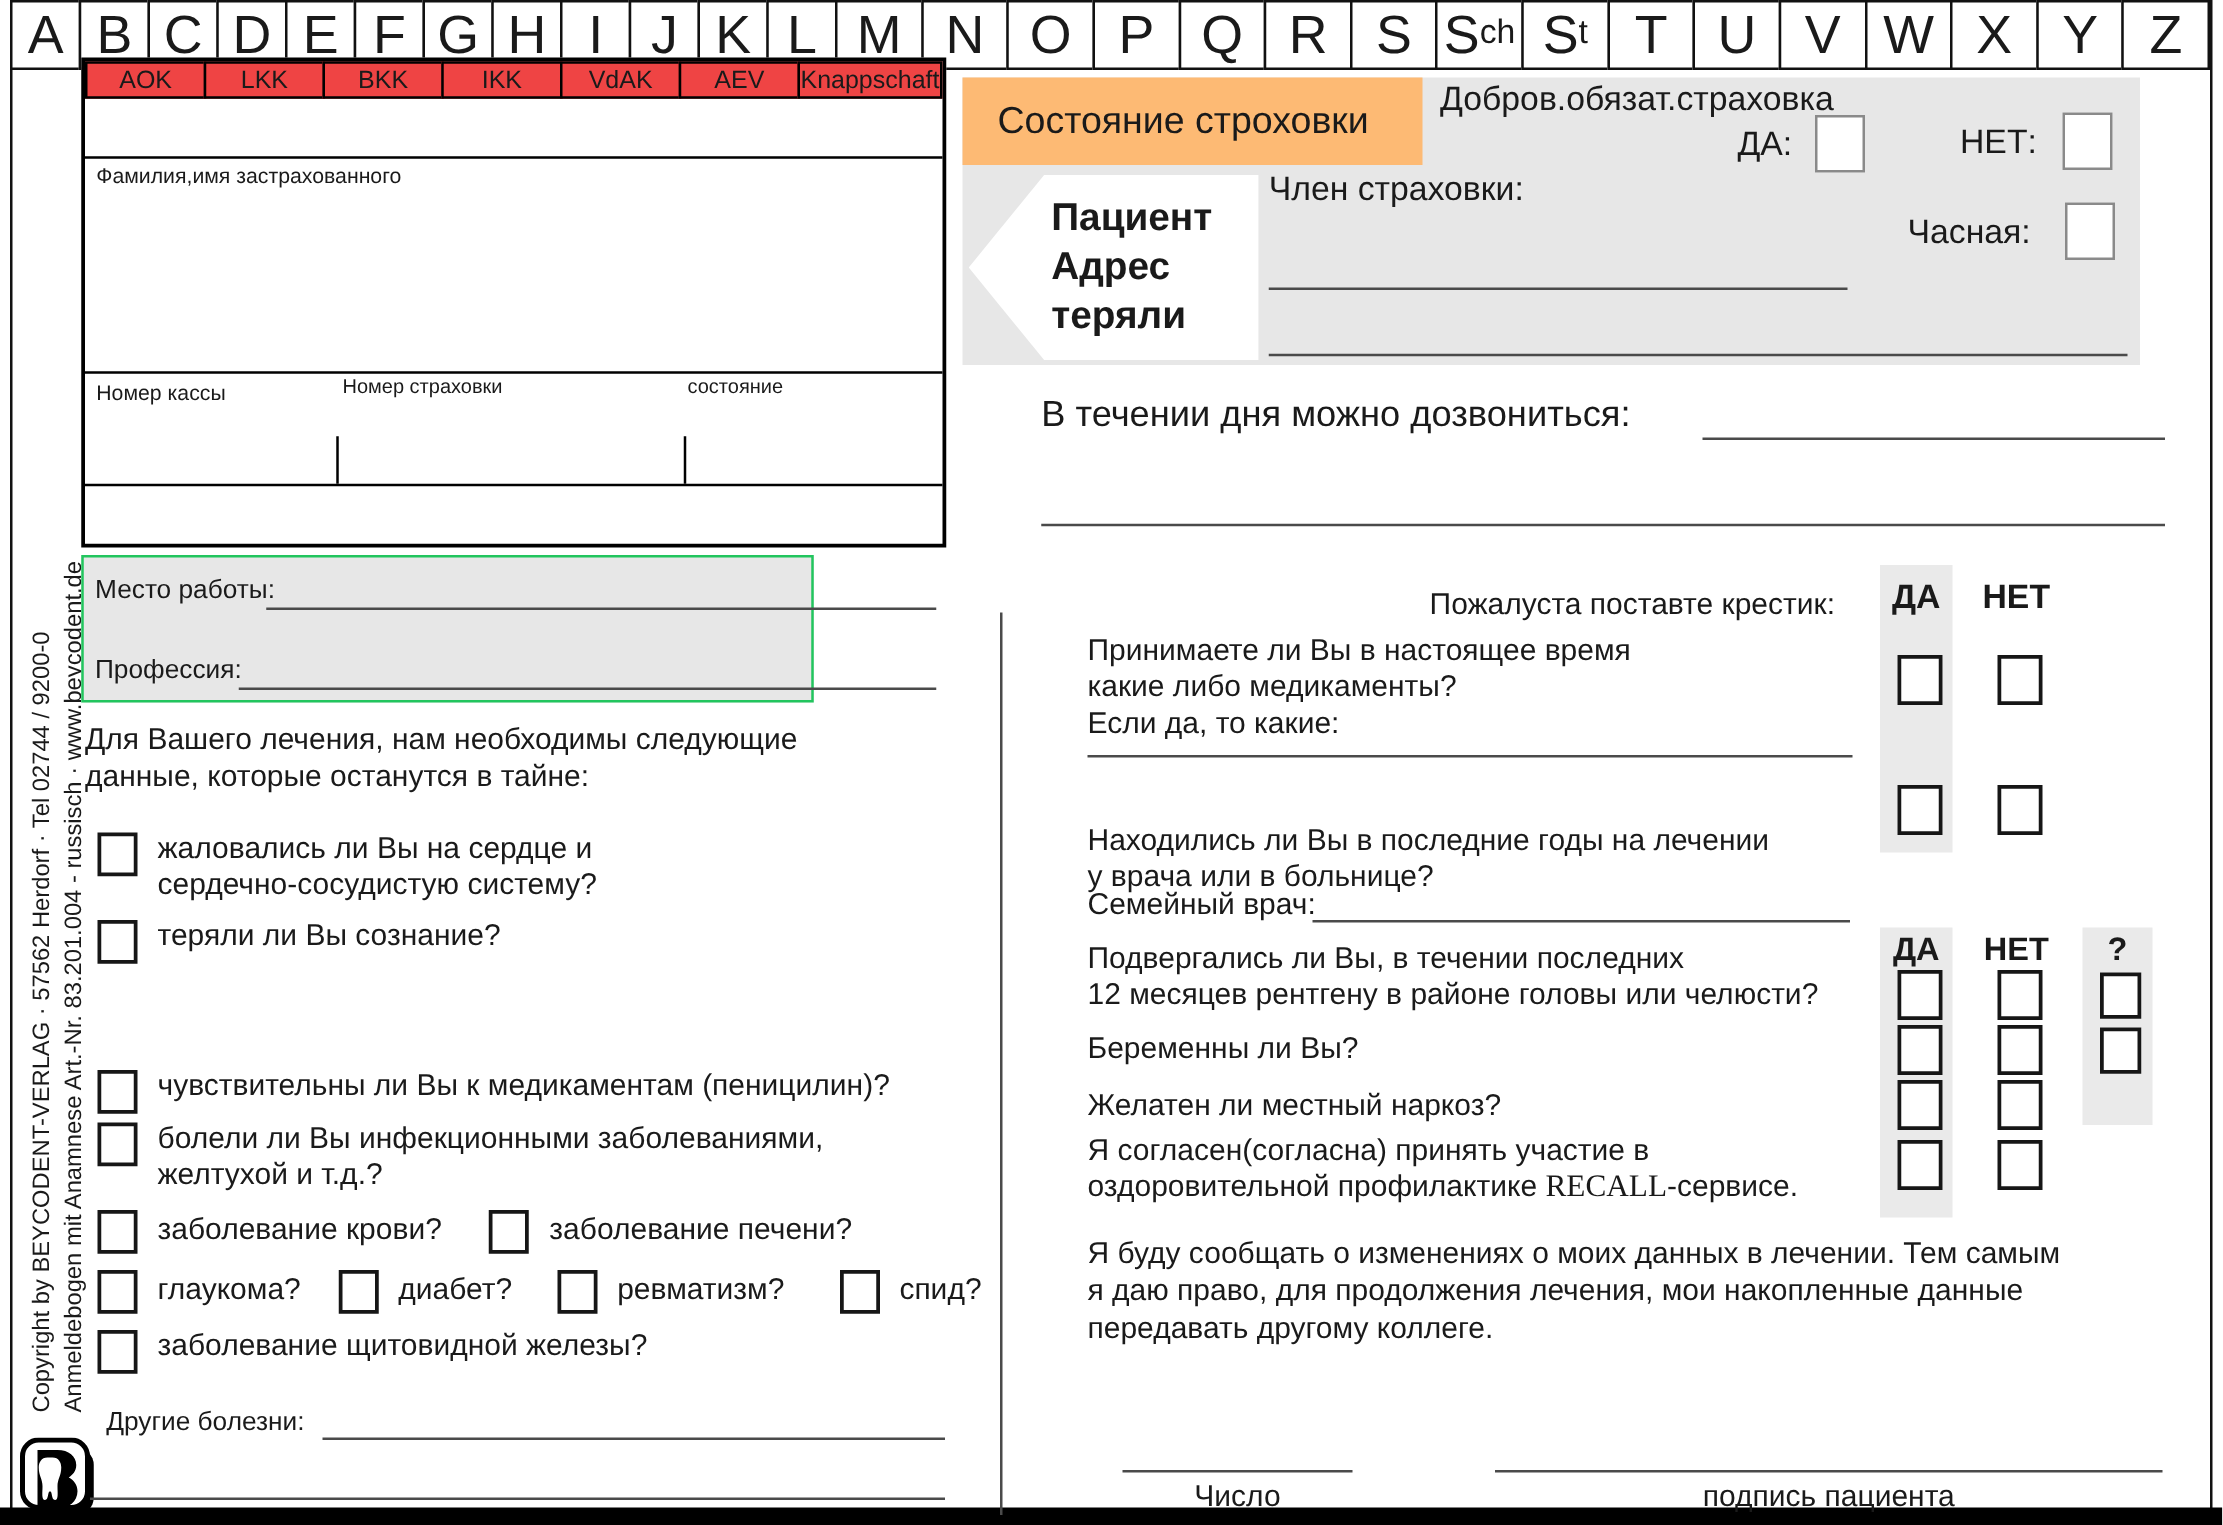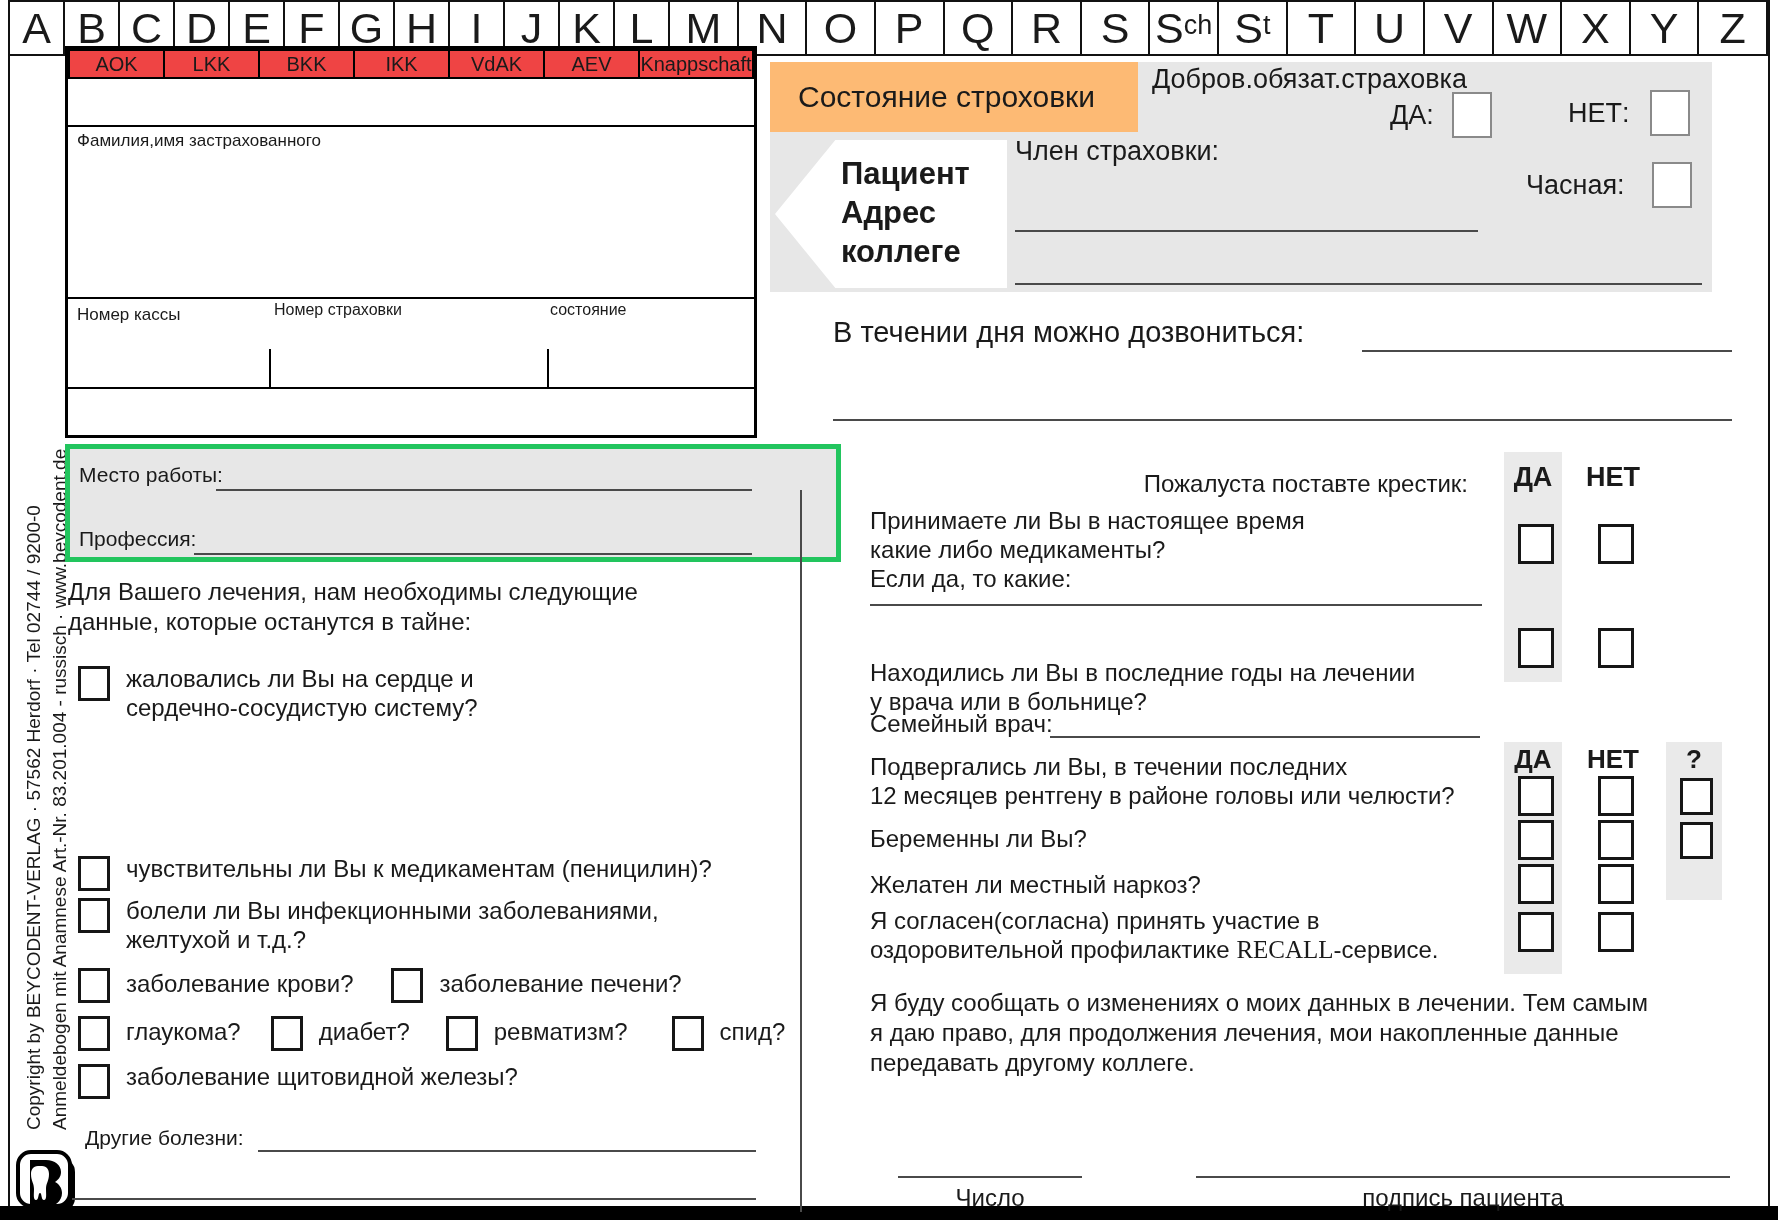--- a/index.html
+++ b/index.html
@@ -20,22 +20,22 @@
   #patient-box{position:absolute;left:65px;top:46px;width:692px;height:392px;background:#fff;
                border:3px solid #000;box-sizing:border-box;z-index:3;}
   #insurer-row{display:flex;height:30px;}
   .itab{box-sizing:border-box;border:2px solid #000;margin-left:-2px;background:#ef4444;flex:none;
         display:flex;align-items:center;justify-content:center;font-size:20px;}
   .itab:first-child{margin-left:0;}
   .sect{position:absolute;left:0;right:0;border-top:2px solid #000;}
   .slabel{position:absolute;font-size:17px;white-space:nowrap;}
   .tick{position:absolute;width:2px;height:38px;background:#000;}
   
-  #employment{position:absolute;left:65px;top:444px;width:776px;height:118px;background:var(--panel-gray,#e7e7e7);
-              border:5px solid #22c55e;box-sizing:border-box;}
+  #employment{position:absolute;left:65px;top:444px;width:586px;height:118px;background:var(--panel-gray,#e7e7e7);
+              border:2px solid #22c55e;box-sizing:border-box;}
   
   .qrow{position:absolute;display:flex;gap:16px;align-items:flex-start;}
   .lcb{width:26px;height:29px;border:3px solid #161616;background:#fff;flex:none;box-sizing:content-box;}
   .qtext{font-size:24px;line-height:29px;margin-top:-2px;white-space:nowrap;}
   .qrow .inl{font-size:24px;line-height:31px;white-space:nowrap;}
   
   #ins-panel{position:absolute;left:770px;top:62px;width:942px;height:230px;background:var(--panel-gray,#e7e7e7);}
   #title-box{position:absolute;left:770px;top:62px;width:368px;height:70px;background:#fdba74;}
   #arrow{position:absolute;left:775px;top:140px;width:232px;height:148px;background:#fff;
          clip-path:polygon(26% 0,100% 0,100% 100%,26% 100%,0 50%);
@@ -142,20 +142,24 @@
   <div class="txt" style="left:68px;top:608px;font-size:24px;">данные, которые останутся в тайне:</div>
   <div class="txt" style="left:68px;top:578px;font-size:24px;">Для Вашего лечения, нам необходимы следующие</div>
 
   <div class="qrow" style="left:78px;top:666px;">
     <div class="lcb"></div>
     <div class="qtext">
       <div>жаловались ли Вы на сердце и</div>
       <div>сердечно-сосудистую систему?</div>
     </div>
   </div>
+  <div class="qrow" style="left:78px;top:736px;">
+    <div class="lcb"></div>
+    <div class="qtext">теряли ли Вы сознание?</div>
+  </div>
   <div class="qrow" style="left:78px;top:856px;">
     <div class="lcb"></div>
     <div class="qtext">чувствительны ли Вы к медикаментам (пеницилин)?</div>
   </div>
   <div class="qrow" style="left:78px;top:898px;">
     <div class="lcb"></div>
     <div class="qtext">
       <div>болели ли Вы инфекционными заболеваниями,</div>
       <div>желтухой и т.д.?</div>
     </div>
@@ -193,21 +197,21 @@
   <div class="txt" style="left:1390px;top:100px;font-size:27px;">ДА:</div>
   <div class="wcb" style="left:1452px;top:92px;"></div>
   <div class="txt" style="left:1568px;top:98px;font-size:27px;">НЕТ:</div>
   <div class="wcb" style="left:1650px;top:90px;"></div>
   <div class="txt" style="left:1526px;top:170px;font-size:27px;">Часная:</div>
   <div class="wcb" style="left:1652px;top:162px;"></div>
 
   <div id="arrow">
     <div>Пациент</div>
     <div>Адрес</div>
-    <div>коллеге</div>
+    <div>теряли</div>
   </div>
 
   <div class="txt" style="left:1015px;top:136px;font-size:27px;">Член страховки:</div>
   <div class="line" style="left:1015px;top:230px;width:463px;"></div>
   <div class="line" style="left:1015px;top:283px;width:687px;"></div>
 
   <div class="txt" style="left:833px;top:316px;font-size:29px;">В течении дня можно дозвониться:</div>
   <div class="line" style="left:1362px;top:350px;width:370px;"></div>
   <div class="line" style="left:833px;top:419px;width:899px;"></div>
 

